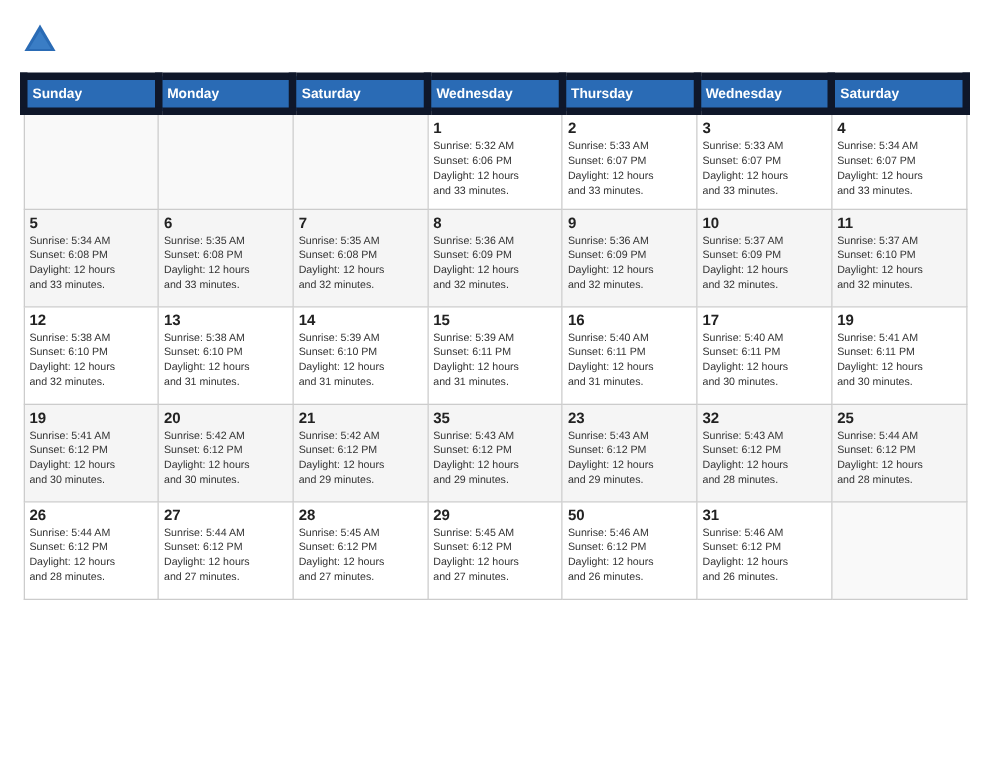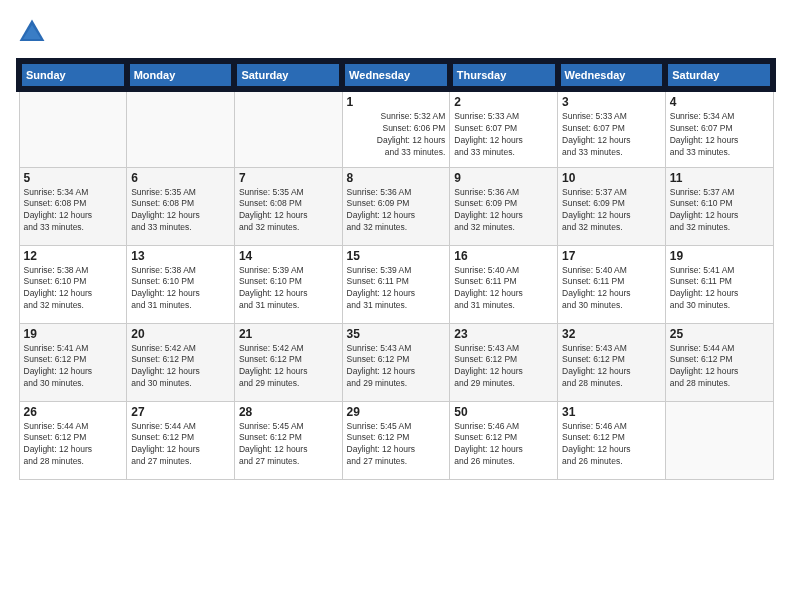--- a/index.html
+++ b/index.html
@@ -136,21 +136,21 @@
           <th>Saturday</th>
         </tr>
     </thead>
     <tbody id="calendar-body">
     <tr>
           <td class="empty-cell"></td>
           <td class="empty-cell"></td>
           <td class="empty-cell"></td>
           <td>
             <span class="day-num">1</span>
-            <div class="day-info" style="white-space: pre-line; text-align: right;">Sunrise: 5:32 AM
+            <div class="day-info" style="white-space: pre-line;">Sunrise: 5:32 AM
 Sunset: 6:06 PM
 Daylight: 12 hours
 and 33 minutes.</div>
           </td>
           <td>
             <span class="day-num">2</span>
             <div class="day-info" style="white-space: pre-line;">Sunrise: 5:33 AM
 Sunset: 6:07 PM
 Daylight: 12 hours
 and 33 minutes.</div>

